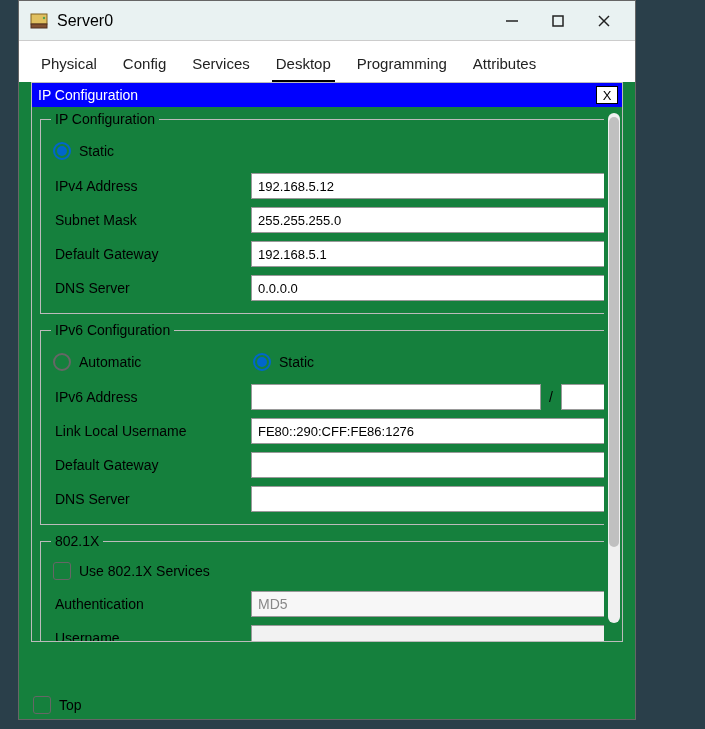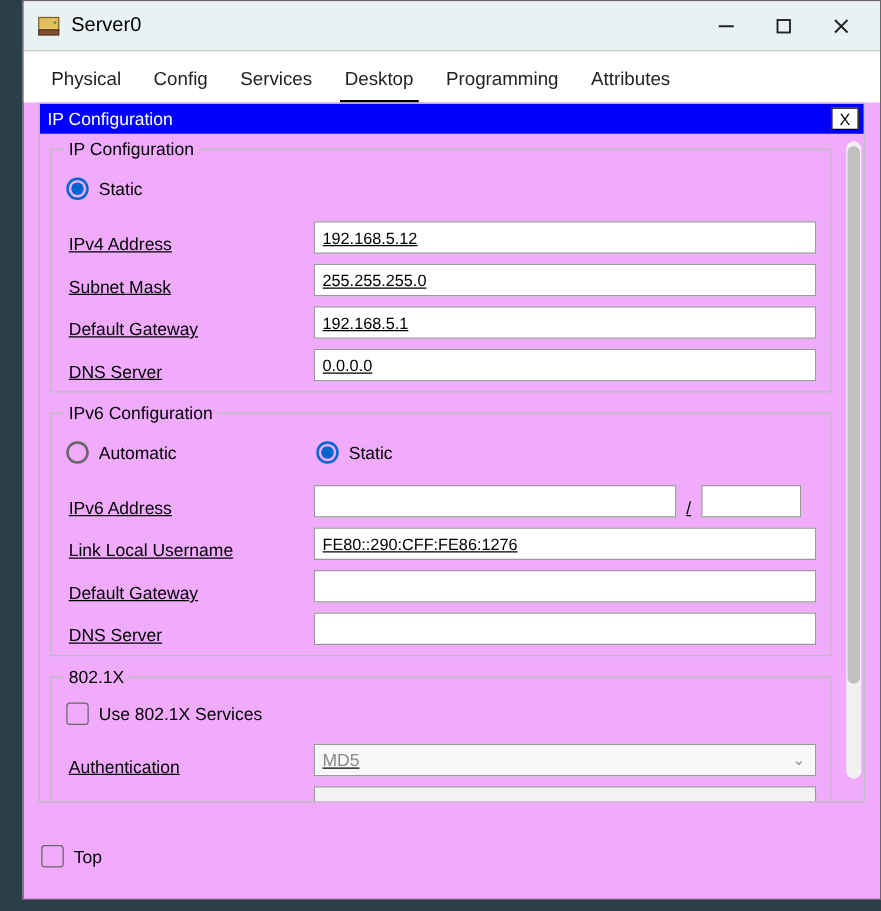--- a/index.html
+++ b/index.html
@@ -9,23 +9,23 @@
     font-size: 14px;
     background: #2a3f4a;
     width: 705px;
     height: 729px;
     overflow: hidden;
   }
   .window {
     position: absolute;
     left: 18px;
     top: 0px;
-    width: 687px;
+    width: 618px;
     height: 720px;
-    background: #f0abfc;
+    background: #15803d;
     border: 1px solid #666;
   }
   .titlebar {
     height: 40px;
     display: flex;
     align-items: center;
     padding: 0 8px 0 10px;
     background: #e9f2f2;
     border-bottom: 1px solid #ccc;
   }
@@ -110,23 +110,22 @@
     margin: 0 0 8px 0;
     padding: 6px 10px 8px 10px;
     position: relative;
   }
   legend {
     font-size: 14px;
     padding: 0 4px;
   }
   .row {
     display: flex;
-    align-items: flex-end;
+    align-items: center;
     height: 34px;
-    text-decoration: underline;
   }
   .label-col {
     width: 200px;
     padding-left: 4px;
   }
   .radio-row {
     display: flex;
     align-items: center;
     height: 36px;
   }
@@ -185,24 +184,24 @@
     position: relative;
   }
   .select-box .chev {
     position: absolute; right: 8px;
     font-size: 12px;
   }
   .bottom-bar {
     position: absolute;
     left: 12px;
     right: 12px;
-    bottom: 18px;
+    bottom: 4px;
     height: 26px;
     display: flex;
-    align-items: flex-end;
+    align-items: flex-start;
     margin-top: 48px;
   }
 </style>
 </head>
 <body>
 
 <div class="window">
 
   <div class="titlebar">
     <span class="title-icon">

